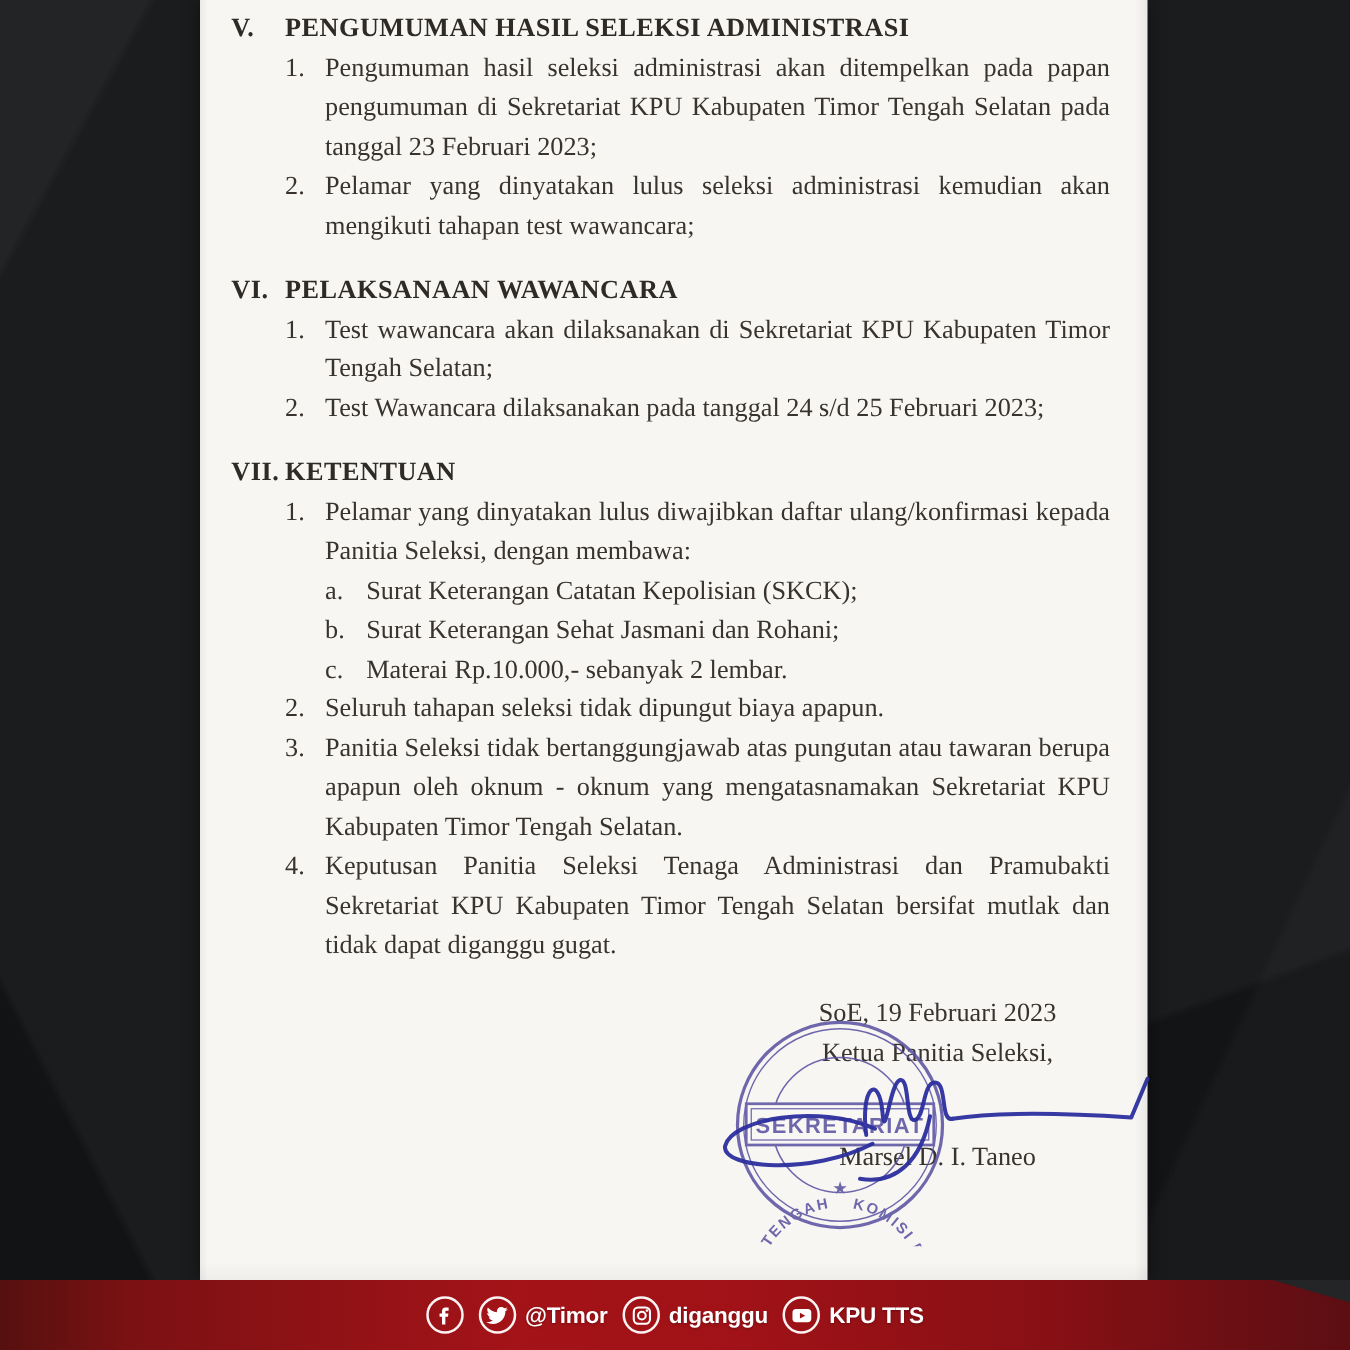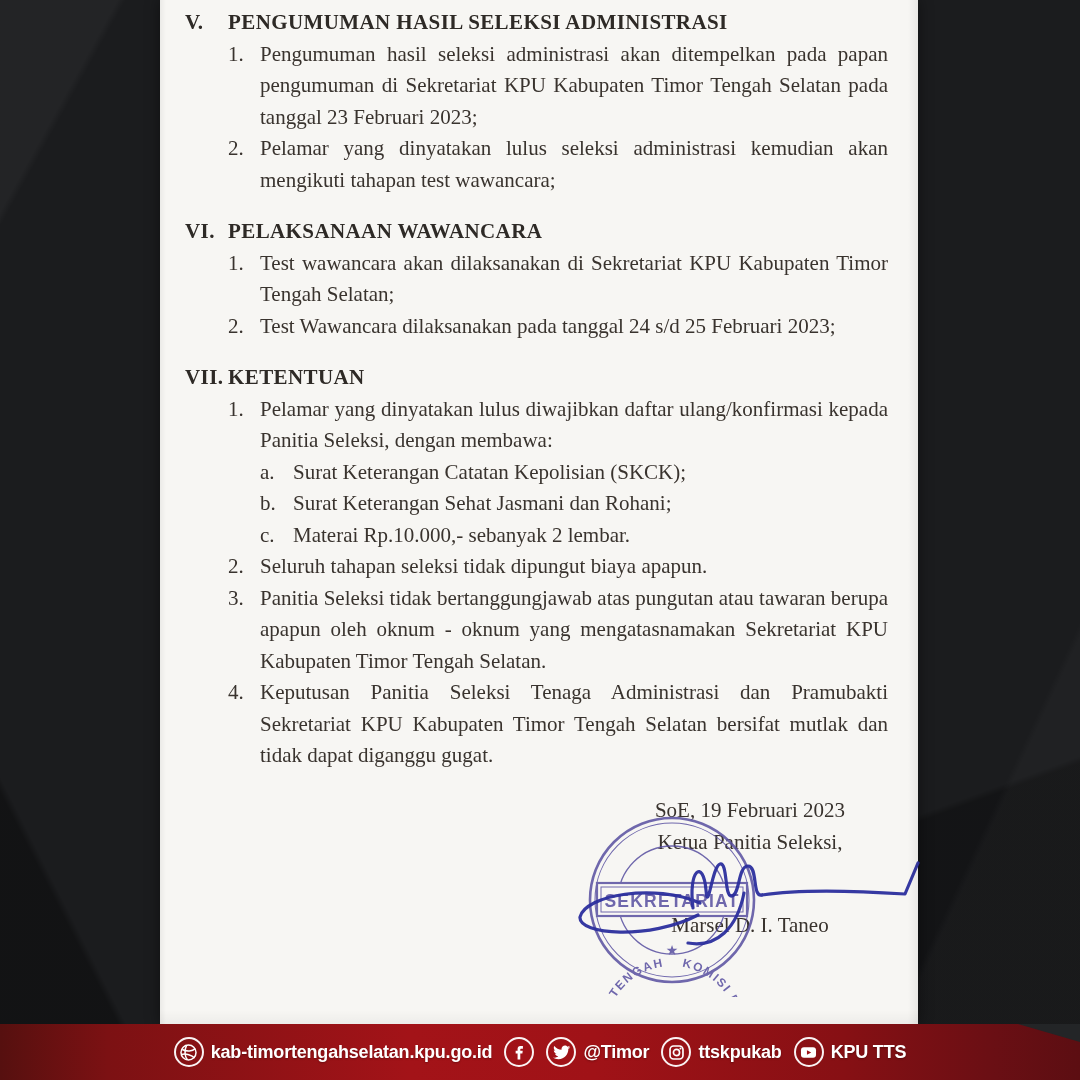--- a/index.html
+++ b/index.html
@@ -205,31 +205,20 @@
       <path d="M133,53 C128,15 143,3 146,35 C148,60 152,11 160,9 C168,7 164,43 172,41 C180,39 178,11 188,11 C198,11 192,43 202,40"></path>
       <path d="M202,40 C240,34 300,36 345,39 L358,8"></path>
       <path d="M184,38 C177,73 157,93 128,88"></path>
     </g>
   </svg>
 </div>
 
 <div class="footer">
   <div class="footer-wedge"></div>
 
-  <div class="f-item">
-    <span class="f-ring">
-      <svg viewBox="0 0 24 24" stroke="#fff" fill="none" stroke-width="1.7">
-        <circle cx="12" cy="12" r="8.6"></circle>
-        <path d="M4.8 8.6 C10 11.2 16.4 10.8 19.8 7.6"></path>
-        <path d="M3.8 14.2 C9.4 13 15.8 14.8 19 18.2"></path>
-        <path d="M9.8 3.8 C7 9.4 7.6 16.6 10.8 20.4"></path>
-      </svg>
-    </span>
-    <span class="f-label">kab-timortengahselatan.kpu.go.id</span>
-  </div>
 
   <div class="f-item">
     <span class="f-ring">
       <svg viewBox="0 0 24 24">
         <path fill="#fff" d="M13.6,7.6h2.3V4.6h-2.8c-2.6,0-3.3,1.8-3.3,3.6v1.9H7.6v3h2.2v7h3.1v-7h2.4l0.4-3h-2.8V8.5C12.9,7.9,13.1,7.6,13.6,7.6z"></path>
       </svg>
     </span>
   </div>
 
   <div class="f-item">
@@ -242,21 +231,21 @@
   </div>
 
   <div class="f-item">
     <span class="f-ring">
       <svg viewBox="0 0 24 24" stroke="#fff" fill="none" stroke-width="1.9">
         <rect x="4.6" y="4.6" width="14.8" height="14.8" rx="4"></rect>
         <circle cx="12" cy="12" r="3.5"></circle>
         <circle cx="16.6" cy="7.4" r="1.2" fill="#fff" stroke="none"></circle>
       </svg>
     </span>
-    <span class="f-label">ttskpukab</span>
+    <span class="f-label">diganggu</span>
   </div>
 
   <div class="f-item">
     <span class="f-ring">
       <svg viewBox="0 0 24 24">
         <rect x="3.4" y="6" width="17.2" height="12" rx="3.4" fill="#fff"></rect>
         <path d="M10.2,9.3v5.4l4.9-2.7z" fill="#9e1116"></path>
       </svg>
     </span>
     <span class="f-label">KPU TTS</span>

